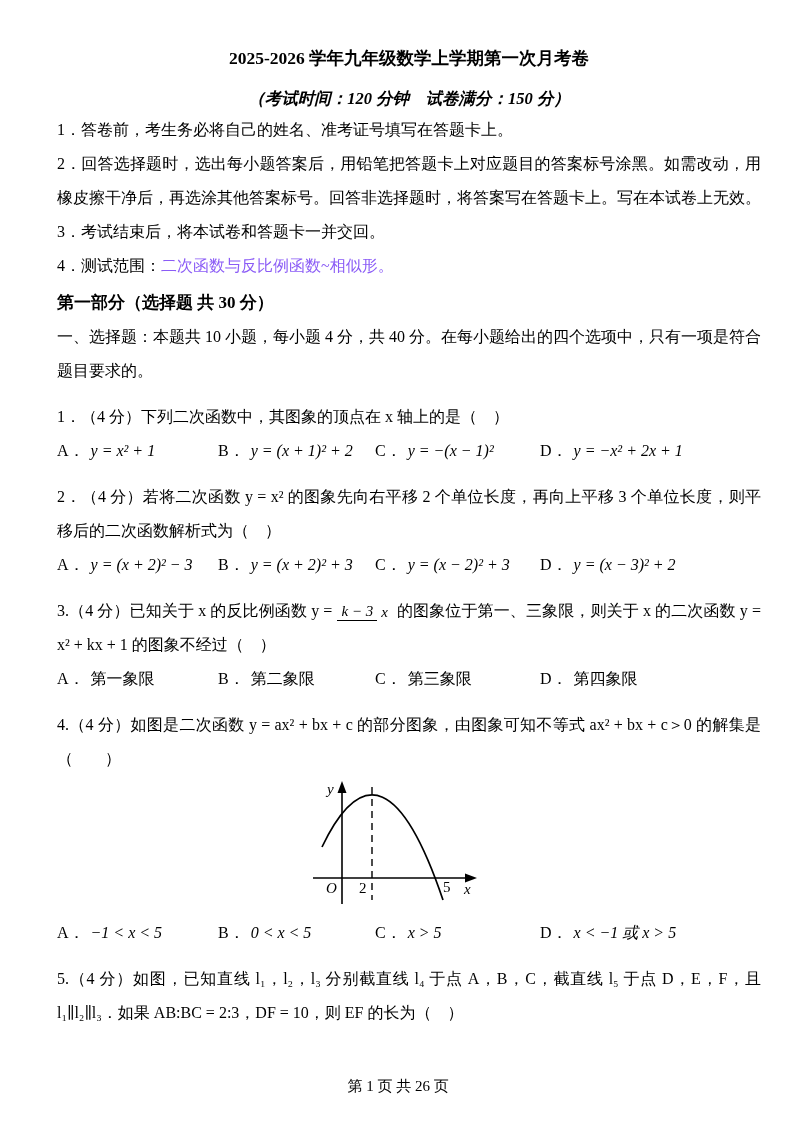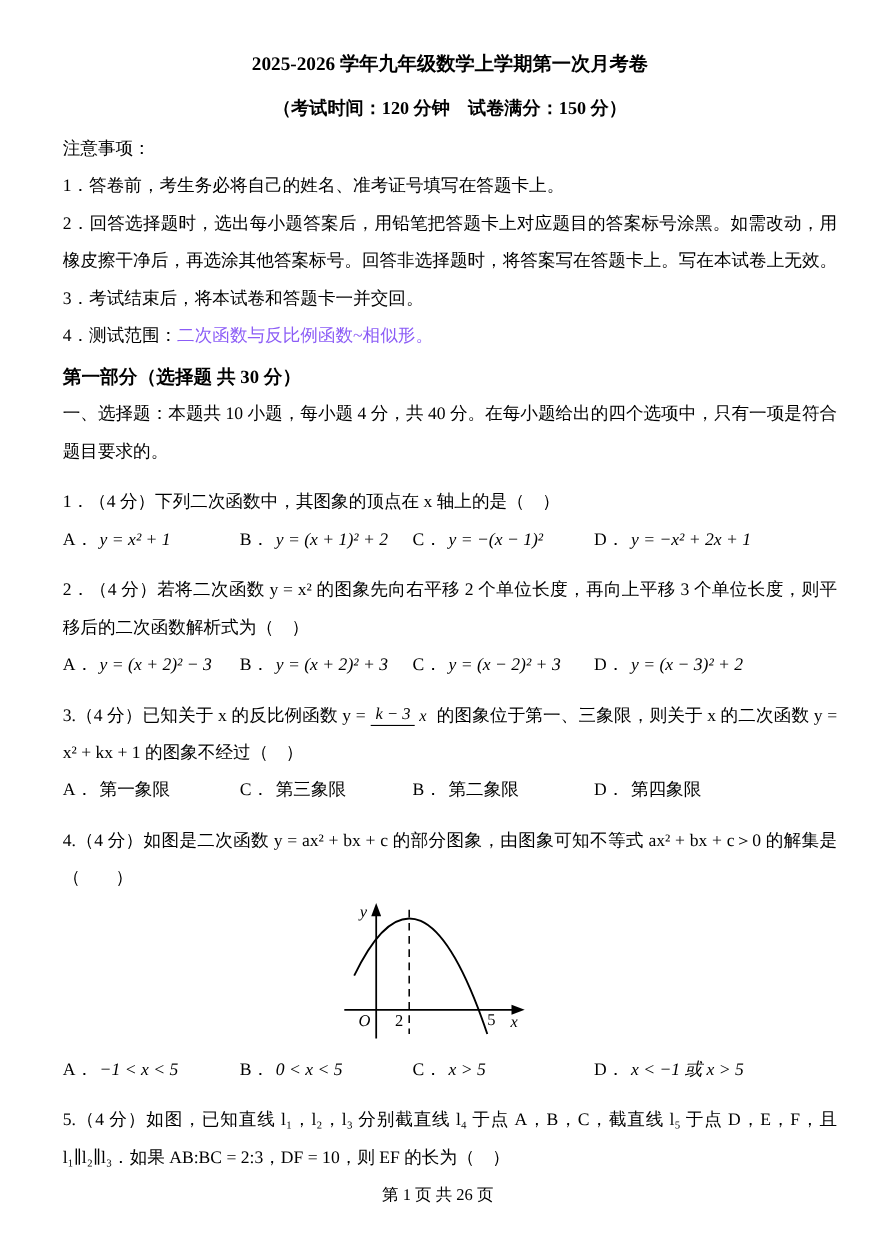--- a/index.html
+++ b/index.html
@@ -3,21 +3,21 @@
 <meta charset="utf-8">
 <style>
   html,body{margin:0;padding:0;background:#ffffff;}
   .page{
     width:793px;height:1122px;position:relative;background:#ffffff;
     font-family:"Liberation Serif","DejaVu Serif",serif;
     color:#000;font-size:16px;box-sizing:border-box;
     padding:44px 32px 0 57px;overflow:hidden;
   }
   .title{font-size:17.5px;font-weight:700;text-align:center;margin:0;line-height:28px;}
-  .subtitle{font-size:16.5px;font-weight:700;text-align:center;margin:13px 0 0;line-height:28px;}
+  .subtitle{font-size:16.5px;font-weight:700;text-align:center;margin:13px 0 0;line-height:28px;font-style:italic;}
   .para{margin:0;line-height:34px;text-align:justify;}
   .mt6{margin-top:6px;}
   .q{margin-top:12px;}
   .red{color:#8b5cf6;}
   .section-title{font-size:17px;font-weight:700;text-align:left;margin:3px 0 0;line-height:34px;}
   .opt-row{display:grid;grid-template-columns:161px 157px 165px auto;line-height:34px;}
   .opt{white-space:nowrap;}
   .opt-key{margin-right:6px;}
   .math-opts .opt-text{font-style:italic;}
   .frac{display:inline-flex;flex-direction:row;align-items:center;vertical-align:middle;
@@ -30,21 +30,20 @@
   .footer{position:absolute;bottom:26px;left:3px;right:0;text-align:center;font-size:15px;}
 </style>
 </head>
 <body>
 
 <div class="page">
 
   <h1 class="title">2025-2026 学年九年级数学上学期第一次月考卷</h1>
   <p class="subtitle">（考试时间：120 分钟　试卷满分：150 分）</p>
 
-  <p class="para mt6">注意事项：</p>
   <p class="para">1．答卷前，考生务必将自己的姓名、准考证号填写在答题卡上。</p>
   <p class="para">2．回答选择题时，选出每小题答案后，用铅笔把答题卡上对应题目的答案标号涂黑。如需改动，用橡皮擦干净后，再选涂其他答案标号。回答非选择题时，将答案写在答题卡上。写在本试卷上无效。</p>
   <p class="para">3．考试结束后，将本试卷和答题卡一并交回。</p>
   <p class="para"><span>4．测试范围：</span><span class="red">二次函数与反比例函数~相似形。</span></p>
 
   <h2 class="section-title">第一部分（选择题 共 30 分）</h2>
   <p class="para">一、选择题：本题共 10 小题，每小题 4 分，共 40 分。在每小题给出的四个选项中，只有一项是符合题目要求的。</p>
 
   <p class="para q">1．（4 分）下列二次函数中，其图象的顶点在 x 轴上的是（　）</p>
   <div class="opt-row math-opts">
@@ -61,22 +60,22 @@
     <span class="opt"><span class="opt-key">C．</span><span class="opt-text">y = (x − 2)² + 3</span></span>
     <span class="opt"><span class="opt-key">D．</span><span class="opt-text">y = (x − 3)² + 2</span></span>
   </div>
 
   <p class="para q"><span>3.（4 分）已知关于 x 的反比例函数 y =</span><span class="frac">
         <span class="frac-num">k − 3</span>
         <span class="frac-den">x</span>
       </span><span>的图象位于第一、三象限，则关于 x 的二次函数 y = x² + kx + 1 的图象不经过（　）</span></p>
   <div class="opt-row">
     <span class="opt"><span class="opt-key">A．</span><span class="opt-text">第一象限</span></span>
+    <span class="opt"><span class="opt-key">B．</span><span class="opt-text">第二象限</span></span>
     <span class="opt"><span class="opt-key">C．</span><span class="opt-text">第三象限</span></span>
-    <span class="opt"><span class="opt-key">B．</span><span class="opt-text">第二象限</span></span>
     <span class="opt"><span class="opt-key">D．</span><span class="opt-text">第四象限</span></span>
   </div>
 
   <p class="para q">4.（4 分）如图是二次函数 y = ax² + bx + c 的部分图象，由图象可知不等式 ax² + bx + c＞0 的解集是（　　）</p>
   <div class="graph-wrap">
     <svg width="200" height="134" viewBox="0 0 200 134">
 
       <line x1="13" y1="98" x2="170" y2="98" stroke="#000" stroke-width="1.6"></line>
       <polygon points="177,98 165,93.5 165,102.5" fill="#000"></polygon>
 

